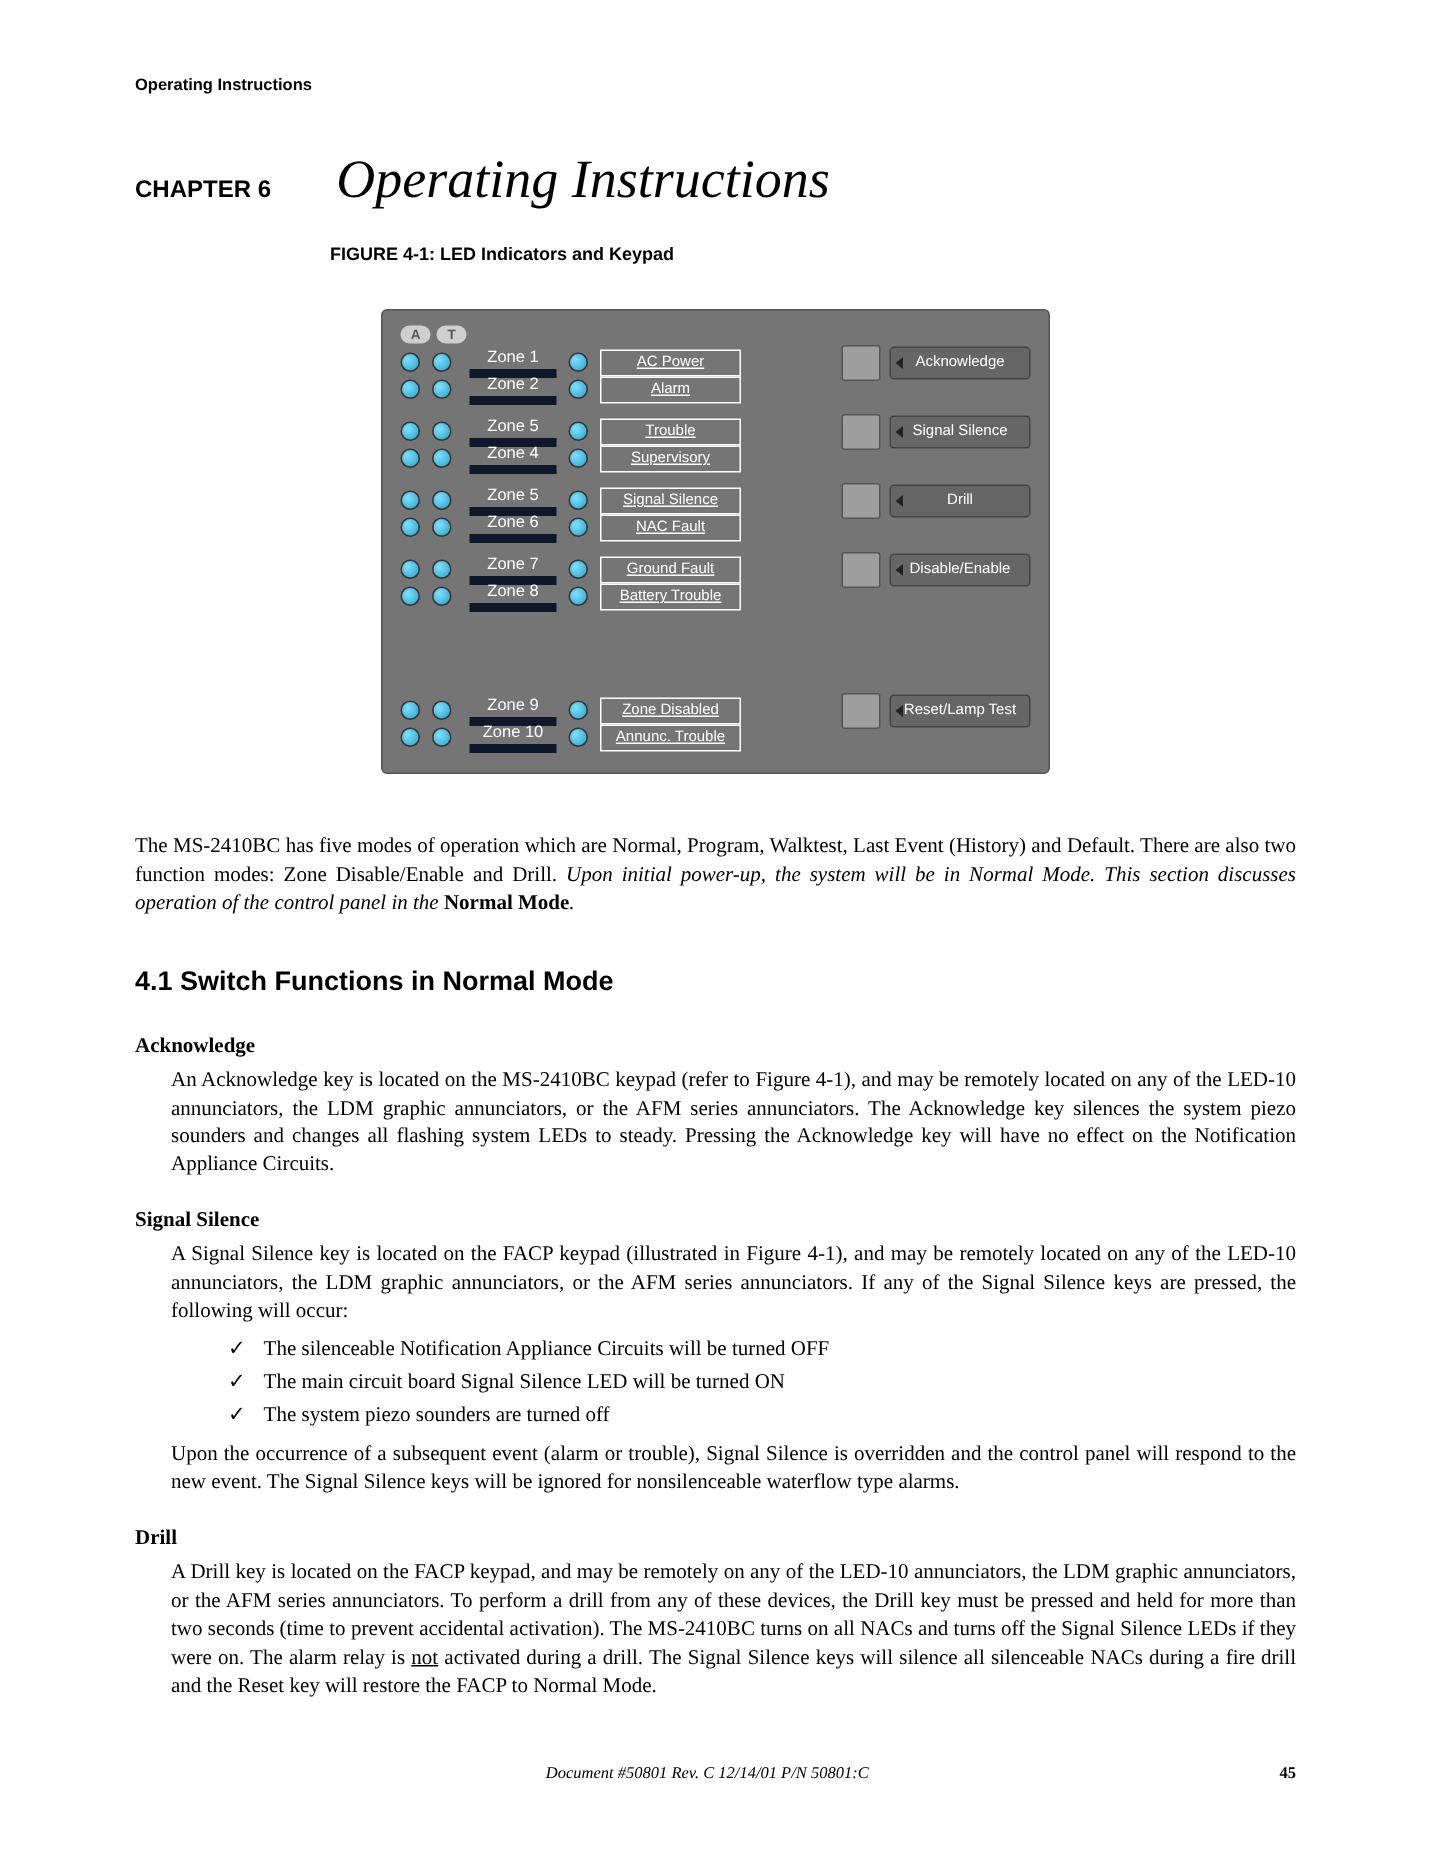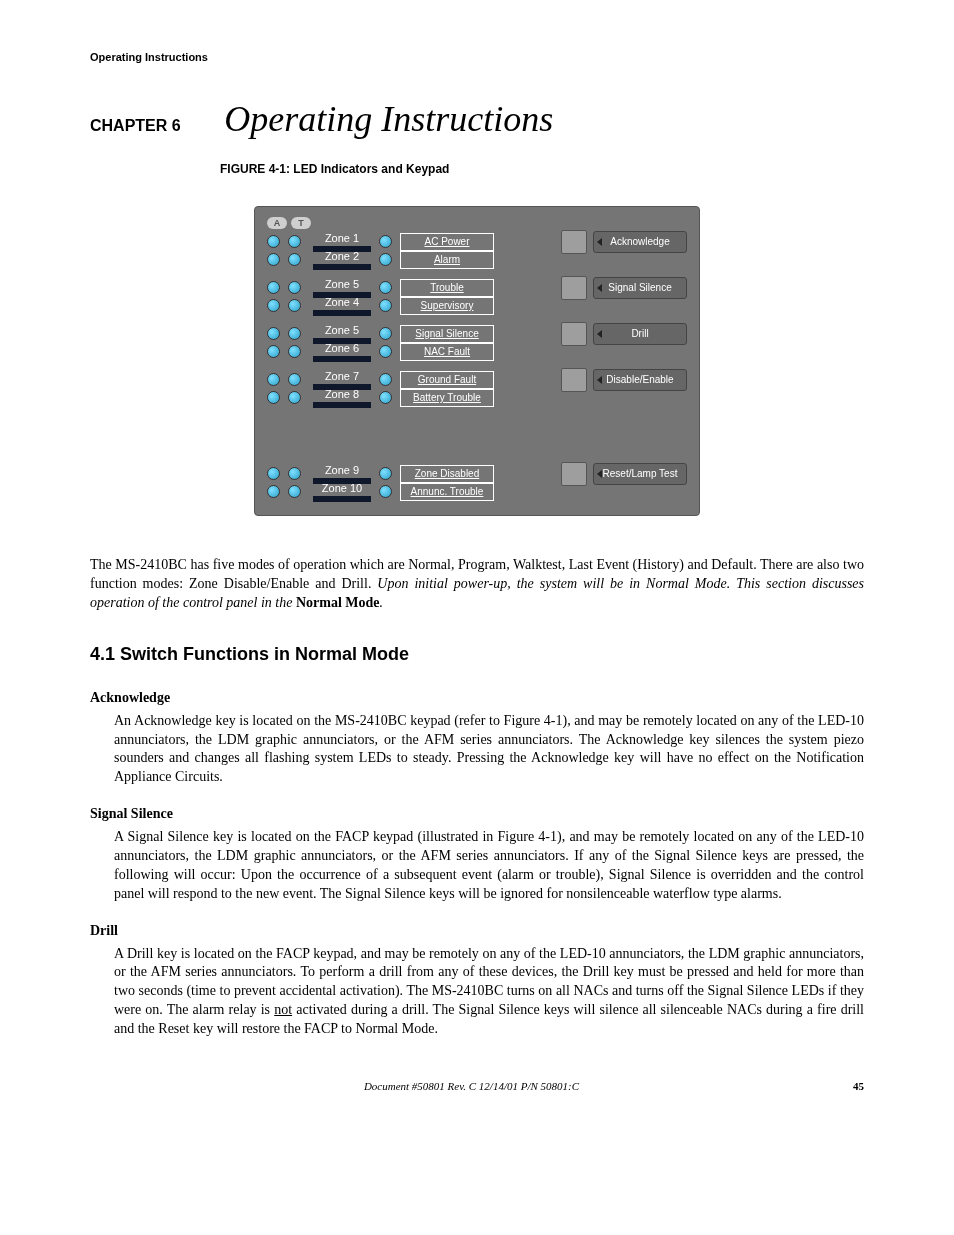--- a/index.html
+++ b/index.html
@@ -317,20 +317,25 @@
 </p>
 
 <div class="section-h">4.1   Switch Functions in Normal Mode</div>
 
 <div class="func-h">Acknowledge</div>
 <p class="indent-block">An Acknowledge key is located on the MS-2410BC keypad (refer to Figure 4-1), and may be remotely located on any of the LED-10 annunciators, the LDM graphic annunciators, or the AFM series annunciators.  The Acknowledge key silences the system piezo sounders and changes all flashing system LEDs to steady.  Pressing the Acknowledge key will have no effect on the Notification Appliance Circuits.</p>
 
 <div class="func-h">Signal Silence</div>
 <div class="indent-block">
   <span>A Signal Silence key is located on the FACP keypad (illustrated in Figure 4-1), and may be remotely located on any of the LED-10 annunciators, the LDM graphic annunciators, or the AFM series annunciators.  If any of the Signal Silence keys are pressed, the following will occur:</span>
+  <ul class="check-list">
+    <li>The silenceable Notification Appliance Circuits will be turned OFF</li>
+    <li>The main circuit board Signal Silence LED will be turned ON</li>
+    <li>The system piezo sounders are turned off</li>
+  </ul>
   <span>Upon the occurrence of a subsequent event (alarm or trouble), Signal Silence is overridden and the control panel will respond to the new event.  </span><span class="i">The Signal Silence keys will be ignored for nonsilenceable waterflow type alarms.</span>
 </div>
 
 <div class="func-h">Drill</div>
 <p class="indent-block">
   <span>A Drill key is located on the FACP keypad, and may be remotely on any of the LED-10 annunciators, the LDM graphic annunciators, or the AFM series annunciators.  To perform a drill from any of these devices, the Drill key must be pressed and held for more than two seconds (time to prevent accidental activation).  The MS-2410BC turns on all NACs and turns off the Signal Silence LEDs if they were on.  The alarm relay is </span><span class="underline">not</span><span> activated during a drill.  The Signal Silence keys will silence all silenceable NACs during a fire drill and the Reset key will restore the FACP to Normal Mode.</span>
 </p>
 
 <div class="footer">
   <span></span>

